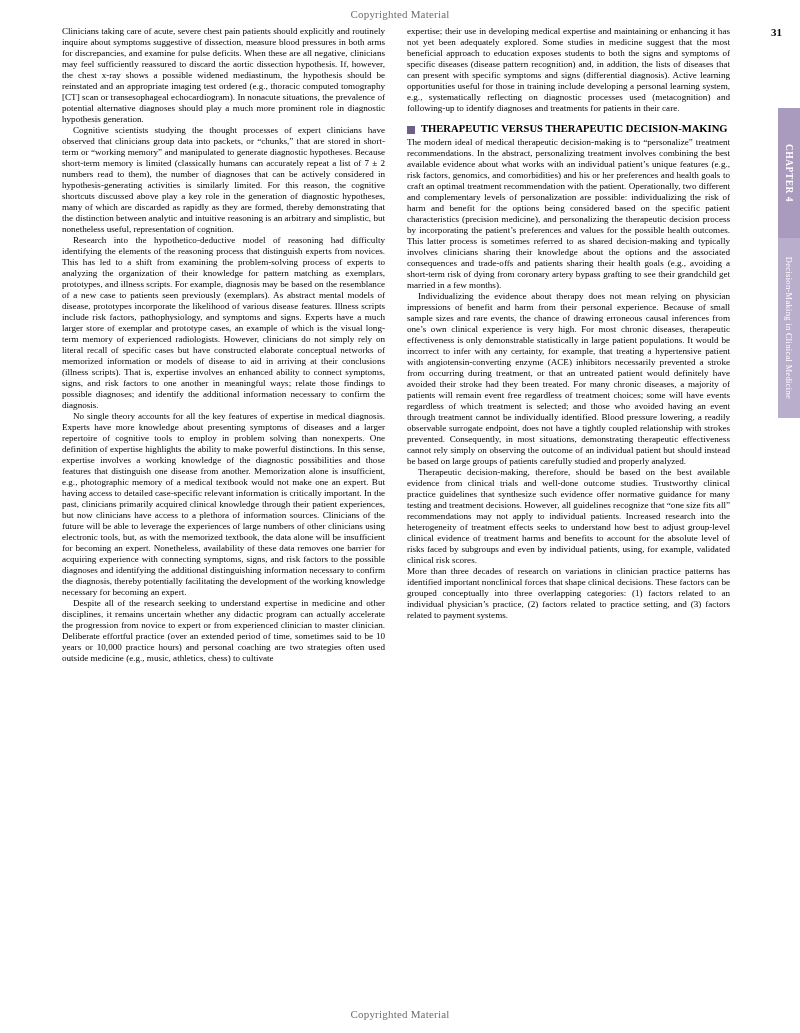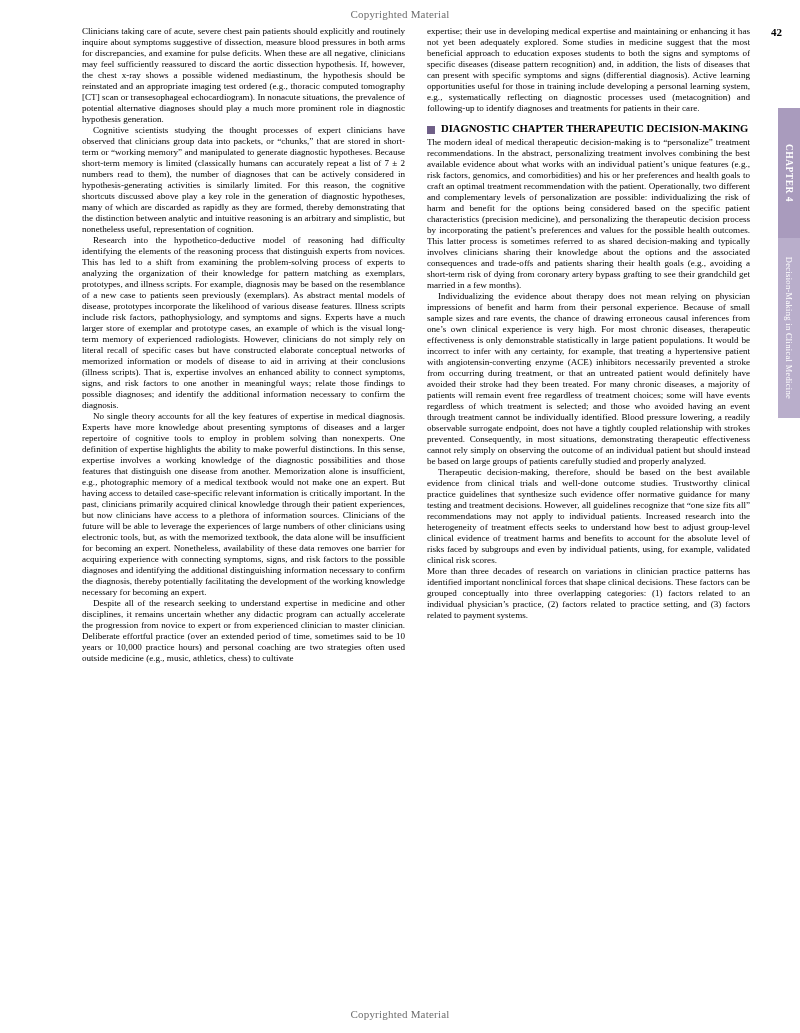--- a/index.html
+++ b/index.html
@@ -87,21 +87,20 @@
   }
 
   .columns {
     position: absolute;
     top: 26px;
     left: 62px;
     width: 668px;
     height: 960px;
     display: flex;
     gap: 22px;
-    margin-left: 20px;
   }
   .col {
     width: 323px;
     font-size: 9.1px;
     line-height: 11.0px;
     text-align: justify;
     text-justify: inter-word;
     hyphens: auto;
   }
   .col p {
@@ -131,21 +130,21 @@
     background: #6f5f87;
     display: inline-block;
   }
 </style>
 </head>
 <body>
 
 <div class="page">
 
   <div class="watermark-top">Copyrighted Material</div>
-  <div class="page-number">42</div>
+  <div class="page-number">31</div>
 
   <div class="side-tab">
     <span class="tab-label">CHAPTER 4</span>
   </div>
   <div class="side-tab-sub">
     <span class="tab-label">Decision-Making in Clinical Medicine</span>
   </div>
 
   <div class="columns">
 
@@ -155,21 +154,21 @@
       <p>Research into the hypothetico-deductive model of reasoning had difficulty identifying the elements of the reasoning process that distinguish experts from novices. This has led to a shift from examining the problem-solving process of experts to analyzing the organization of their knowledge for pattern matching as exemplars, prototypes, and illness scripts. For example, diagnosis may be based on the resemblance of a new case to patients seen previously (exemplars). As abstract mental models of disease, prototypes incorporate the likelihood of various disease features. Illness scripts include risk factors, pathophysiology, and symptoms and signs. Experts have a much larger store of exemplar and prototype cases, an example of which is the visual long-term memory of experienced radiologists. However, clinicians do not simply rely on literal recall of specific cases but have constructed elaborate conceptual networks of memorized information or models of disease to aid in arriving at their conclusions (illness scripts). That is, expertise involves an enhanced ability to connect symptoms, signs, and risk factors to one another in meaningful ways; relate those findings to possible diagnoses; and identify the additional information necessary to confirm the diagnosis.</p>
       <p>No single theory accounts for all the key features of expertise in medical diagnosis. Experts have more knowledge about presenting symptoms of diseases and a larger repertoire of cognitive tools to employ in problem solving than nonexperts. One definition of expertise highlights the ability to make powerful distinctions. In this sense, expertise involves a working knowledge of the diagnostic possibilities and those features that distinguish one disease from another. Memorization alone is insufficient, e.g., photographic memory of a medical textbook would not make one an expert. But having access to detailed case-specific relevant information is critically important. In the past, clinicians primarily acquired clinical knowledge through their patient experiences, but now clinicians have access to a plethora of information sources. Clinicians of the future will be able to leverage the experiences of large numbers of other clinicians using electronic tools, but, as with the memorized textbook, the data alone will be insufficient for becoming an expert. Nonetheless, availability of these data removes one barrier for acquiring experience with connecting symptoms, signs, and risk factors to the possible diagnoses and identifying the additional distinguishing information necessary to confirm the diagnosis, thereby potentially facilitating the development of the working knowledge necessary for becoming an expert.</p>
       <p>Despite all of the research seeking to understand expertise in medicine and other disciplines, it remains uncertain whether any didactic program can actually accelerate the progression from novice to expert or from experienced clinician to master clinician. Deliberate effortful practice (over an extended period of time, sometimes said to be 10 years or 10,000 practice hours) and personal coaching are two strategies often used outside medicine (e.g., music, athletics, chess) to cultivate</p>
     </div>
 
     <div class="col">
       <p class="first">expertise; their use in developing medical expertise and maintaining or enhancing it has not yet been adequately explored. Some studies in medicine suggest that the most beneficial approach to education exposes students to both the signs and symptoms of specific diseases (disease pattern recognition) and, in addition, the lists of diseases that can present with specific symptoms and signs (differential diagnosis). Active learning opportunities useful for those in training include developing a personal learning system, e.g., systematically reflecting on diagnostic processes used (metacognition) and following-up to identify diagnoses and treatments for patients in their care.</p>
 
       <div class="section-head">
         <span class="bullet"></span>
-        <span>DIAGNOSTIC CHAPTER THERAPEUTIC DECISION-MAKING</span>
+        <span>THERAPEUTIC VERSUS THERAPEUTIC DECISION-MAKING</span>
       </div>
       <p class="first">The modern ideal of medical therapeutic decision-making is to “personalize” treatment recommendations. In the abstract, personalizing treatment involves combining the best available evidence about what works with an individual patient’s unique features (e.g., risk factors, genomics, and comorbidities) and his or her preferences and health goals to craft an optimal treatment recommendation with the patient. Operationally, two different and complementary levels of personalization are possible: individualizing the risk of harm and benefit for the options being considered based on the specific patient characteristics (precision medicine), and personalizing the therapeutic decision process by incorporating the patient’s preferences and values for the possible health outcomes. This latter process is sometimes referred to as shared decision-making and typically involves clinicians sharing their knowledge about the options and the associated consequences and trade-offs and patients sharing their health goals (e.g., avoiding a short-term risk of dying from coronary artery bypass grafting to see their grandchild get married in a few months).</p>
       <p>Individualizing the evidence about therapy does not mean relying on physician impressions of benefit and harm from their personal experience. Because of small sample sizes and rare events, the chance of drawing erroneous causal inferences from one’s own clinical experience is very high. For most chronic diseases, therapeutic effectiveness is only demonstrable statistically in large patient populations. It would be incorrect to infer with any certainty, for example, that treating a hypertensive patient with angiotensin-converting enzyme (ACE) inhibitors necessarily prevented a stroke from occurring during treatment, or that an untreated patient would definitely have avoided their stroke had they been treated. For many chronic diseases, a majority of patients will remain event free regardless of treatment choices; some will have events regardless of which treatment is selected; and those who avoided having an event through treatment cannot be individually identified. Blood pressure lowering, a readily observable surrogate endpoint, does not have a tightly coupled relationship with strokes prevented. Consequently, in most situations, demonstrating therapeutic effectiveness cannot rely simply on observing the outcome of an individual patient but should instead be based on large groups of patients carefully studied and properly analyzed.</p>
       <p>Therapeutic decision-making, therefore, should be based on the best available evidence from clinical trials and well-done outcome studies. Trustworthy clinical practice guidelines that synthesize such evidence offer normative guidance for many testing and treatment decisions. However, all guidelines recognize that “one size fits all” recommendations may not apply to individual patients. Increased research into the heterogeneity of treatment effects seeks to understand how best to adjust group-level clinical evidence of treatment harms and benefits to account for the absolute level of risks faced by subgroups and even by individual patients, using, for example, validated clinical risk scores.</p>
 
       <p class="first">More than three decades of research on variations in clinician practice patterns has identified important nonclinical forces that shape clinical decisions. These factors can be grouped conceptually into three overlapping categories: (1) factors related to an individual physician’s practice, (2) factors related to practice setting, and (3) factors related to payment systems.</p>
     </div>
 
   </div>
 

